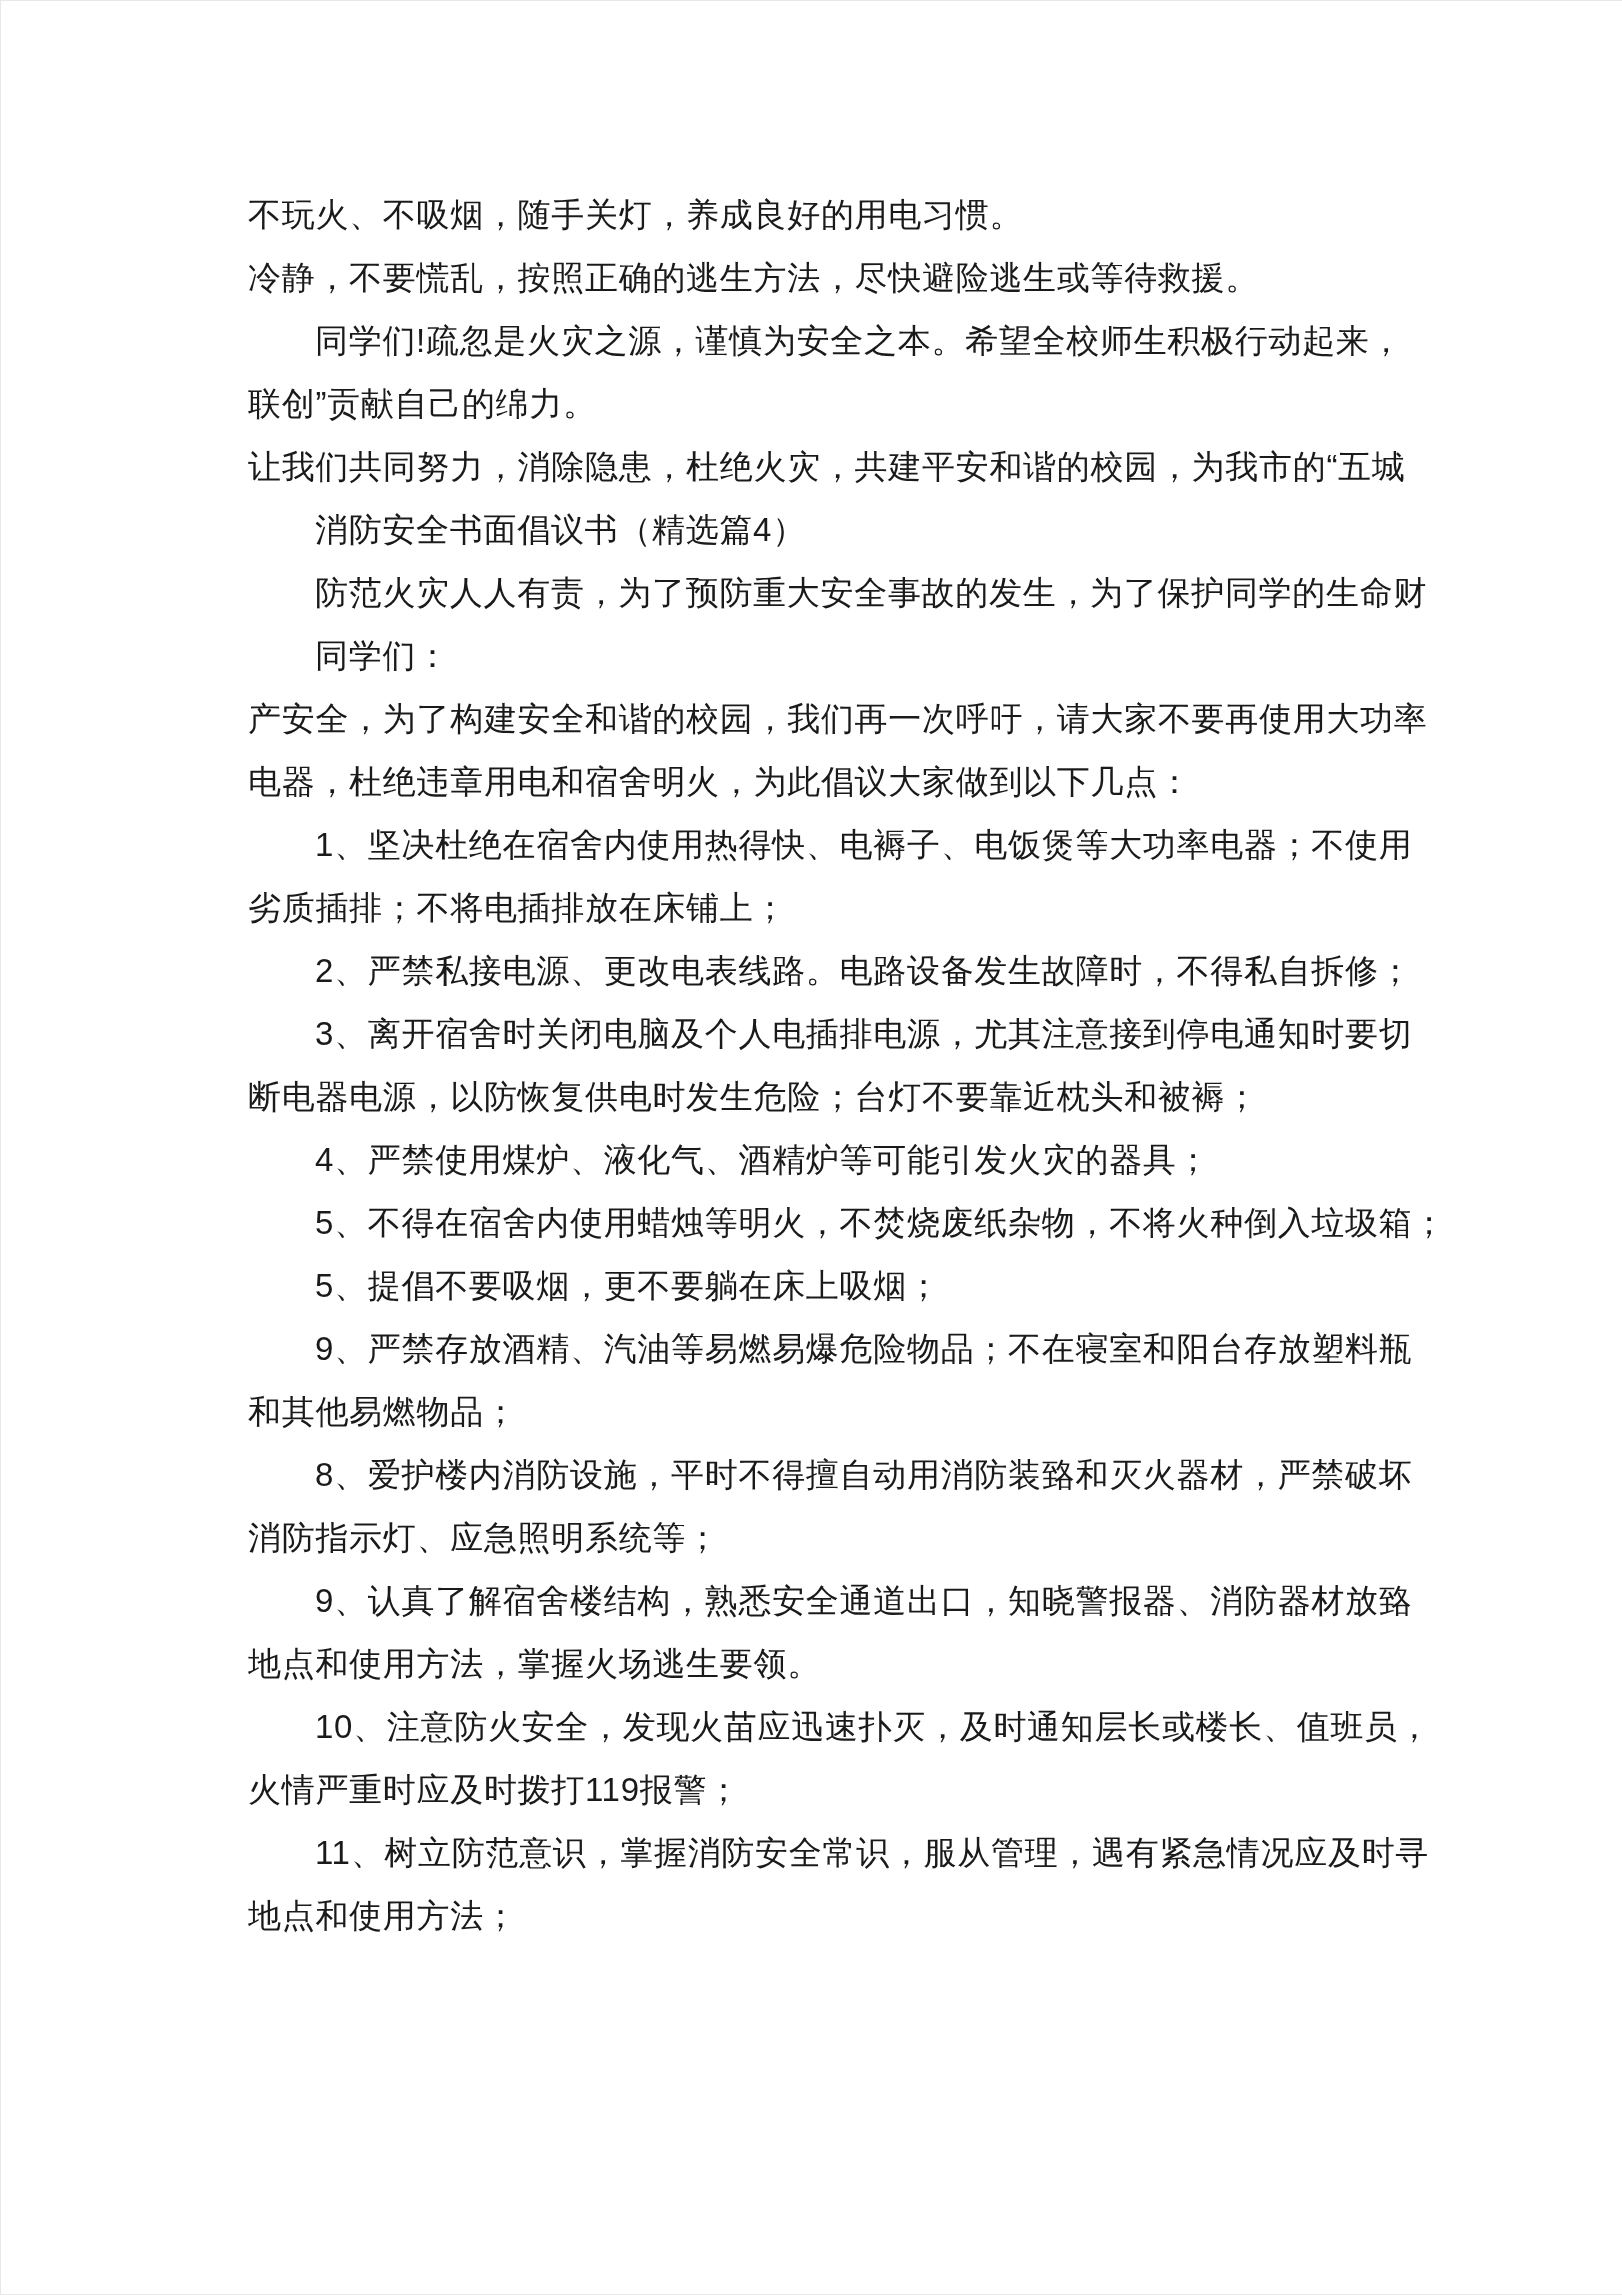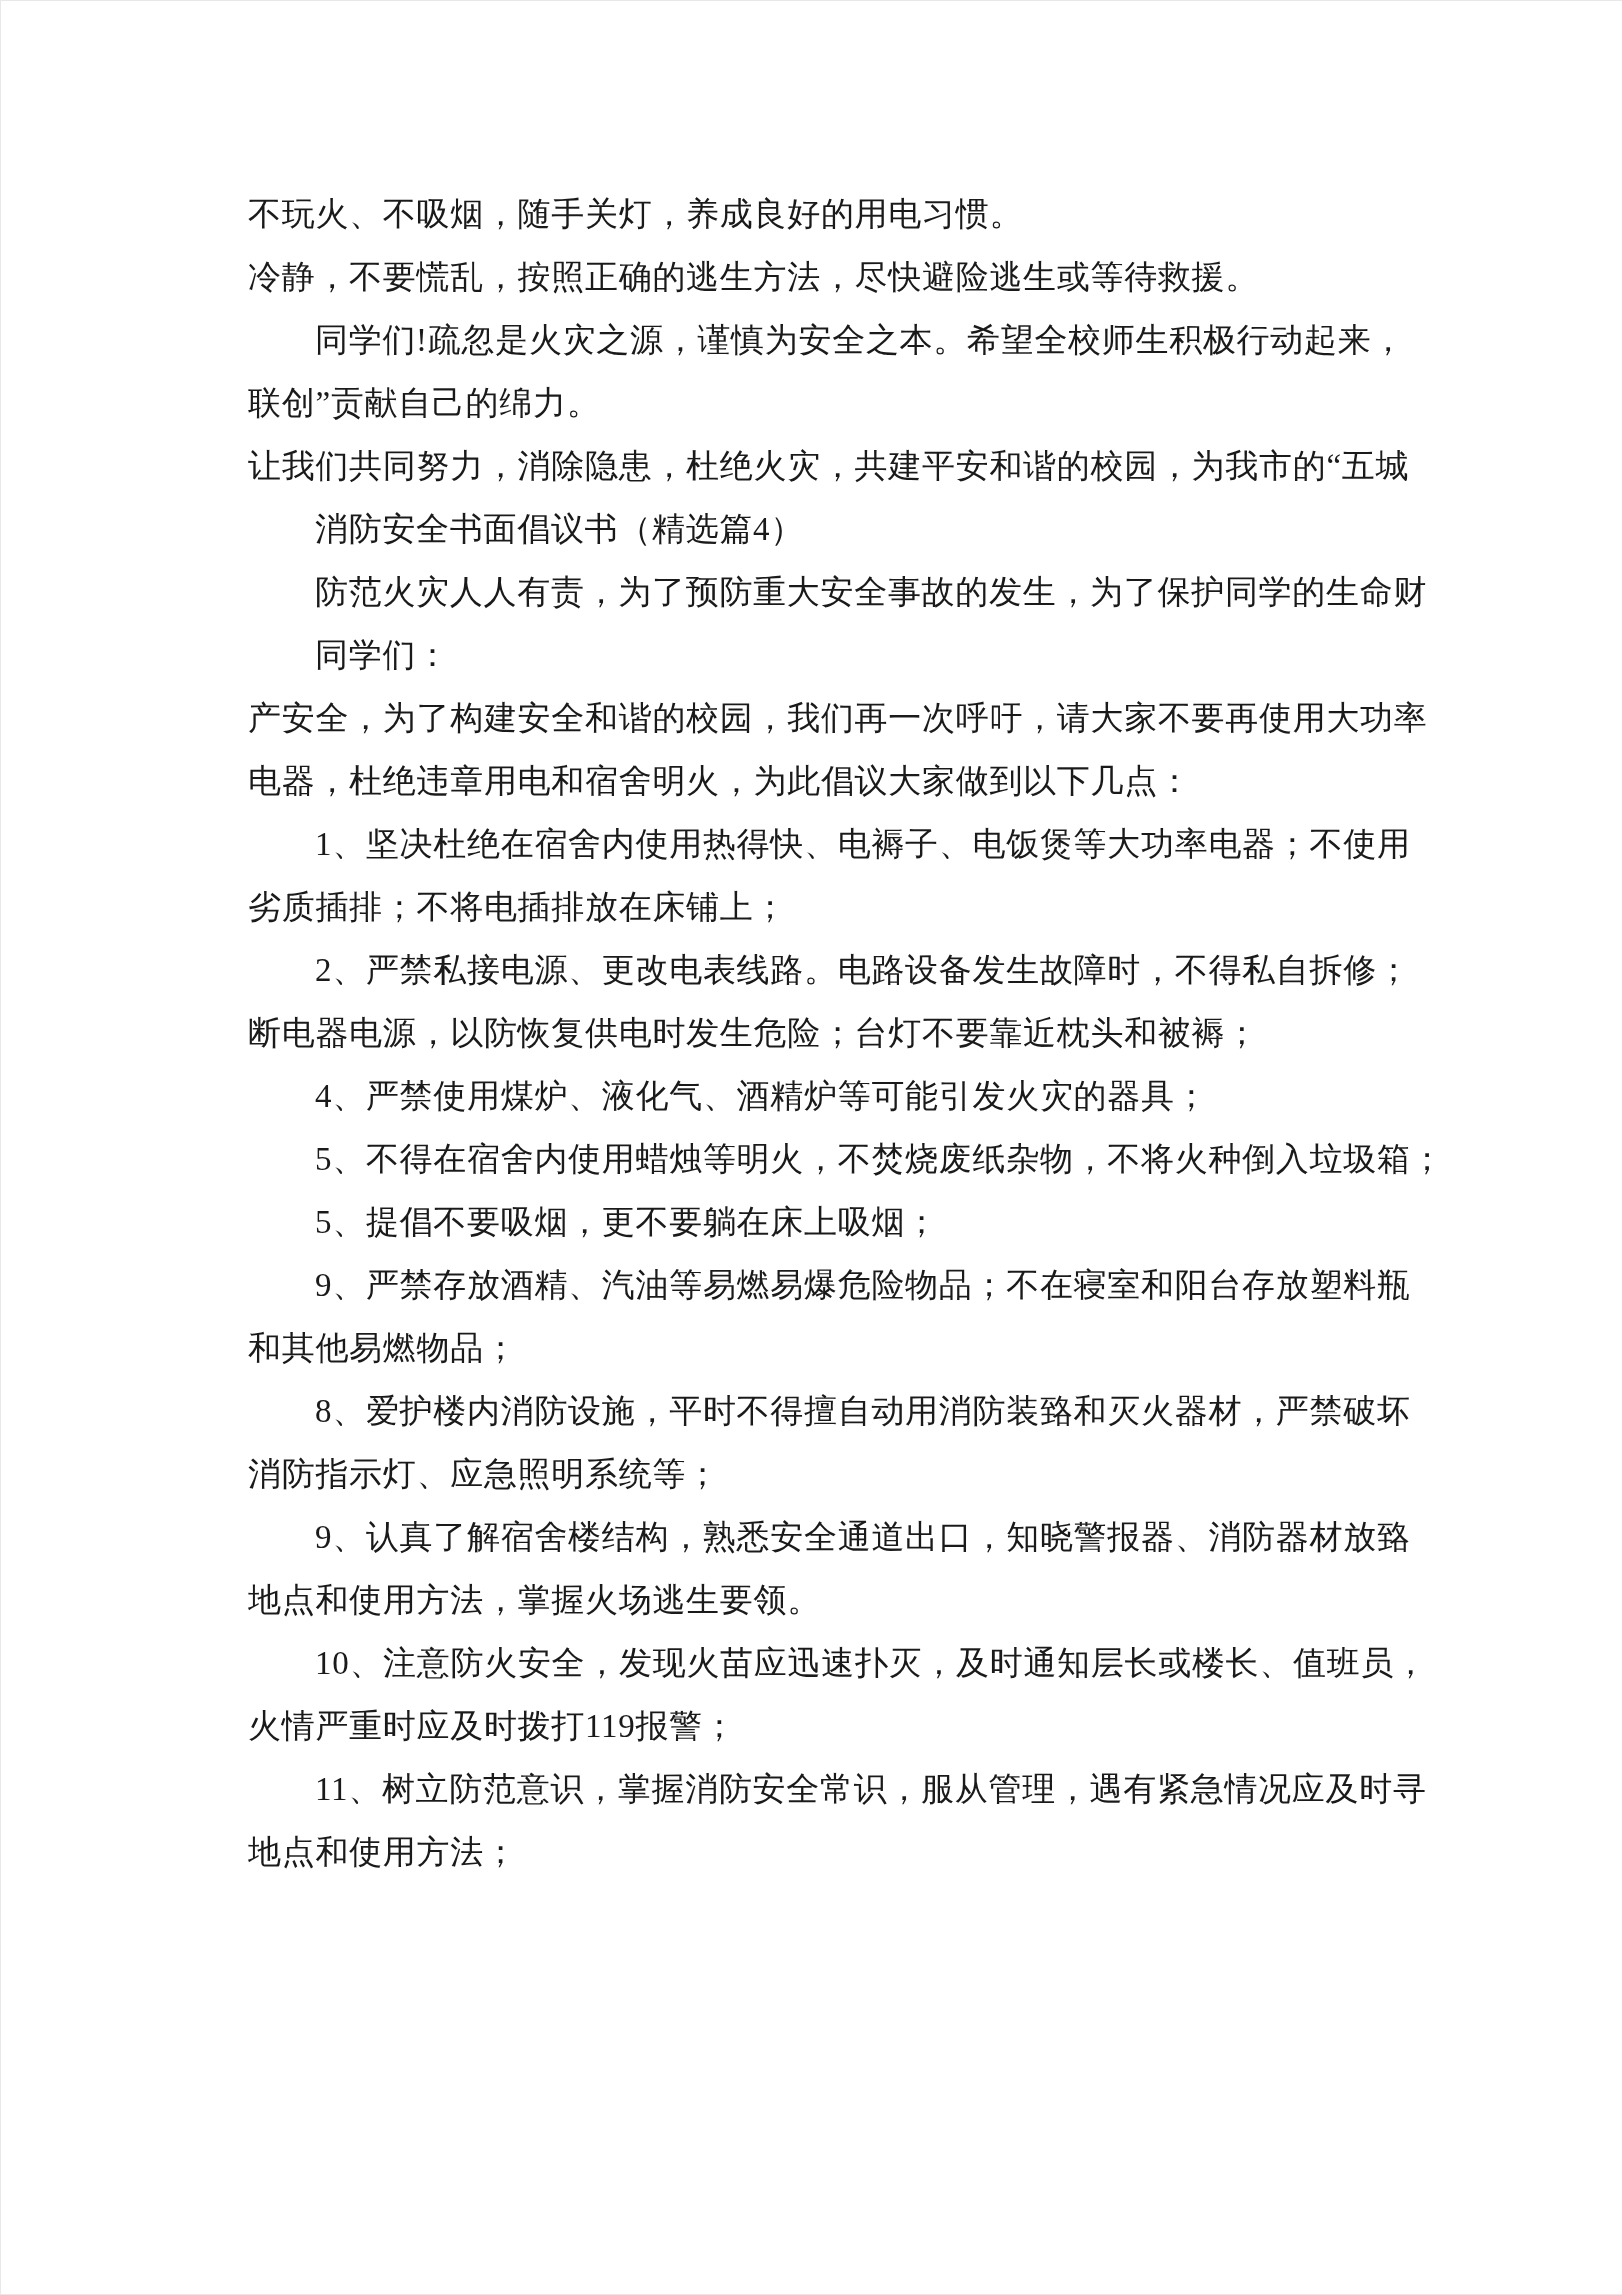--- a/index.html
+++ b/index.html
@@ -15,21 +15,21 @@
     box-sizing: border-box;
     border: 0.7px solid #e8e8e8;
     overflow: hidden;
   }
   .content {
     position: absolute;
     top: 182px;
     left: 247px;
     width: 1139px;
     color: #1a1a1a;
-    font-family: Liberation Serif, serif;
+    font-family: Liberation Sans, sans-serif;
   }
   .line {
     font-size: 33px;
     line-height: 63px;
     letter-spacing: 0.7px;
     white-space: nowrap;
     text-align: left;
   }
   .line.indent {
     padding-left: 67px;
@@ -46,20 +46,21 @@
       <div class="line">联创”贡献自己的绵力。</div>
       <div class="line">让我们共同努力，消除隐患，杜绝火灾，共建平安和谐的校园，为我市的“五城</div>
       <div class="line indent">消防安全书面倡议书（精选篇4）</div>
       <div class="line indent">防范火灾人人有责，为了预防重大安全事故的发生，为了保护同学的生命财</div>
       <div class="line indent">同学们：</div>
       <div class="line">产安全，为了构建安全和谐的校园，我们再一次呼吁，请大家不要再使用大功率</div>
       <div class="line">电器，杜绝违章用电和宿舍明火，为此倡议大家做到以下几点：</div>
       <div class="line indent">1、坚决杜绝在宿舍内使用热得快、电褥子、电饭煲等大功率电器；不使用</div>
       <div class="line">劣质插排；不将电插排放在床铺上；</div>
       <div class="line indent">2、严禁私接电源、更改电表线路。电路设备发生故障时，不得私自拆修；</div>
+      <div class="line indent">3、离开宿舍时关闭电脑及个人电插排电源，尤其注意接到停电通知时要切</div>
       <div class="line">断电器电源，以防恢复供电时发生危险；台灯不要靠近枕头和被褥；</div>
       <div class="line indent">4、严禁使用煤炉、液化气、酒精炉等可能引发火灾的器具；</div>
       <div class="line indent">5、不得在宿舍内使用蜡烛等明火，不焚烧废纸杂物，不将火种倒入垃圾箱；</div>
       <div class="line indent">5、提倡不要吸烟，更不要躺在床上吸烟；</div>
       <div class="line indent">9、严禁存放酒精、汽油等易燃易爆危险物品；不在寝室和阳台存放塑料瓶</div>
       <div class="line">和其他易燃物品；</div>
       <div class="line indent">8、爱护楼内消防设施，平时不得擅自动用消防装臵和灭火器材，严禁破坏</div>
       <div class="line">消防指示灯、应急照明系统等；</div>
       <div class="line indent">9、认真了解宿舍楼结构，熟悉安全通道出口，知晓警报器、消防器材放臵</div>
       <div class="line">地点和使用方法，掌握火场逃生要领。</div>

